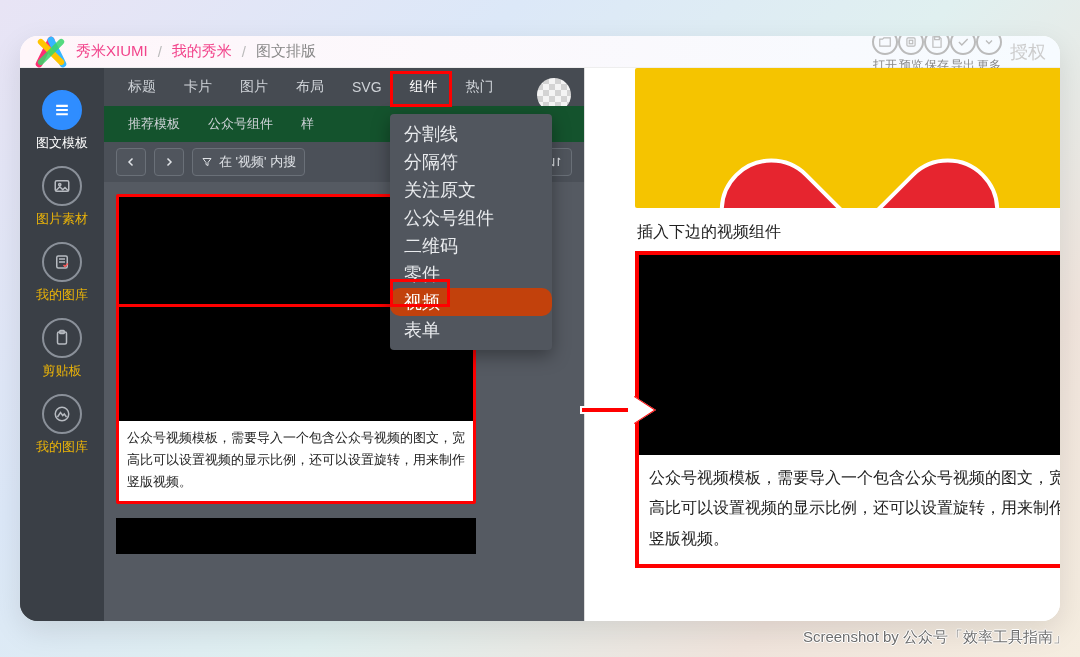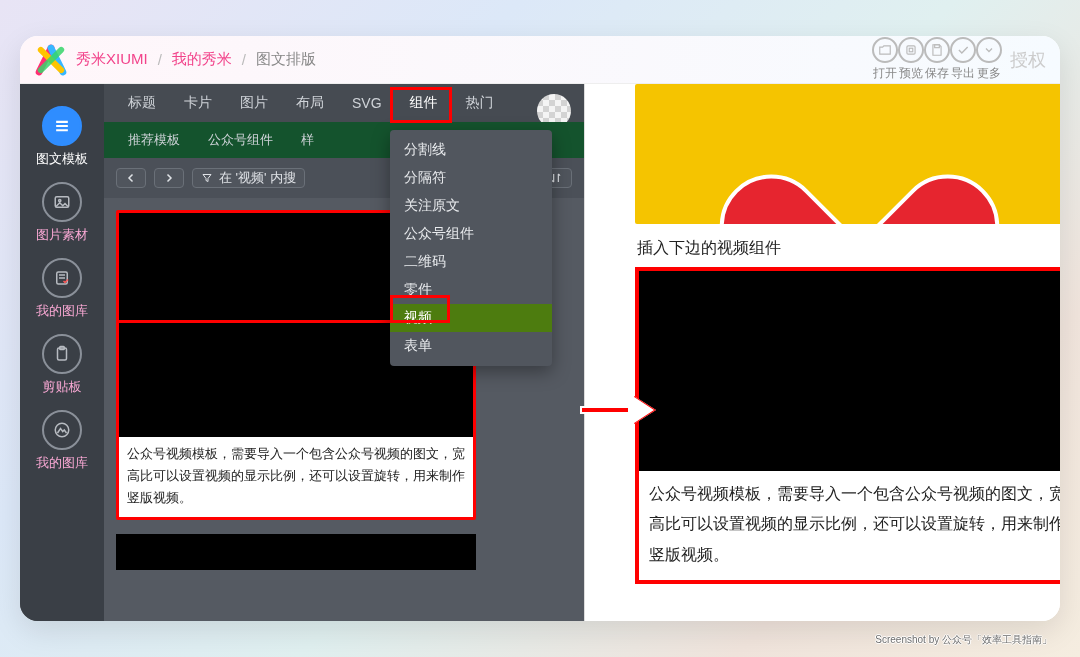--- a/index.html
+++ b/index.html
@@ -15,21 +15,21 @@
     height: 585px;
     background: #fff;
     border-radius: 18px;
     overflow: hidden;
     box-shadow: 0 10px 30px rgba(0,0,0,0.10);
     display: flex;
     flex-direction: column;
     position: relative;
   }
   .titlebar {
-    height: 48px;
+    height: 32px;
     display: flex;
     align-items: center;
     padding: 0 14px;
     gap: 8px;
     border-bottom: 1px solid #eee;
     background: linear-gradient(90deg,#fff6fa,#f6fbff);
   }
   .logo {
     width: 34px; height: 34px; position: relative; display:flex; align-items:center; justify-content:center;
   }
@@ -55,65 +55,65 @@
   }
   .side-rail {
     width: 84px;
     background: #3a3f46;
     display:flex;
     flex-direction:column;
     align-items:center;
     padding-top:22px;
     gap:14px;
   }
-  .rail-item { display:flex; flex-direction:column; align-items:center; gap:4px; color:#f9a8d4; font-size:13px; cursor:pointer; }
+  .rail-item { display:flex; flex-direction:column; align-items:center; gap:4px; color:#eab308; font-size:13px; cursor:pointer; }
   .rail-item.active .circ { background:#2f8dff; border-color:#2f8dff; color:#fff;}
   .rail-item.active { color:#fff; }
   .rail-circ { width:40px; height:40px; border:2px solid #8a9099; border-radius:50%; display:flex; align-items:center; justify-content:center; color:#b7bbc1; }
 
   .editor-main { flex:1; display:flex; flex-direction:column; min-width:0; }
   .tab-row1, .tab-row2 { display:flex; align-items:center; height:38px; font-size:14px; color:#cfd3d8; padding-left:10px; position:relative; }
   .tab-row1 .tab, .tab-row2 .tab { padding:0 14px; height:100%; display:flex; align-items:center; cursor:pointer; white-space:nowrap; }
   .tab-row2 { background:#14532d; height:36px; font-size:13px; }
   .search-icon-box { margin-left:auto; margin-right:44px; width:28px; height:28px; display:flex; align-items:center; justify-content:center; color:#cfd3d8;}
   .theme-chip { position:absolute; right:12px; top:10px; text-align:center; font-size:12px; color:#b9bdc3; }
   .theme-chip .sw {
     width:34px; height:34px; border-radius:50%; margin:0 auto 2px;
     background: repeating-conic-gradient(#d3d3d3 0 25%, #f4f4f4 0 50%);
     background-size: 12px 12px;
   }
 
   .toolbar-row {
     display:flex; align-items:center; gap:8px; height:40px; padding:0 12px; background:#4b5058; font-size:13px;
   }
-  .tbtn { height:20px; min-width:28px; padding:0 8px; border:1px solid #6a7078; border-radius:4px; display:flex; align-items:center; justify-content:center; color:#dfe2e6; background:#50555d; cursor:pointer; }
+  .tbtn { height:28px; min-width:28px; padding:0 8px; border:1px solid #6a7078; border-radius:4px; display:flex; align-items:center; justify-content:center; color:#dfe2e6; background:#50555d; cursor:pointer; }
   .tbtn.wide { flex:0 0 auto; }
   .search-pill { flex:0 0 176px; }
 
   .card-area { flex:1; background:#555a62; overflow:hidden; padding:12px 10px 0 12px; }
   .card { background:#000; width:360px; border:3px solid #ff0000; border-radius:2px; }
   .card .black { height:114px; background:#000; }
   .card .black.top { height:110px; border-bottom:3px solid #ff0000; }
   .card .desc { background:#fff; color:#222; font-size:13px; line-height:1.7; padding:6px 8px 8px 8px; }
   .card2 { margin-top:14px; height:36px; background:#000; width:360px; border:2px solid #fff0; }
 
   
   .dropdown {
     position:absolute;
     left: 370px; top: 46px;
     width: 162px;
     background:#51565e;
     border-radius:4px;
     box-shadow:0 6px 18px rgba(0,0,0,0.35);
     padding:6px 0;
     z-index:20;
-    color:#e9ebee; font-size:14px;
+    color:#e9ebee; font-size:18px;
   }
   .dropdown .item { height:28px; display:flex; align-items:center; padding:0 14px; cursor:pointer; }
-  .dropdown .item.hover { background:#4d7c0f; color:#fff; }
+  .dropdown .item.hover { background:#c2410c; color:#fff;border-radius:10px; }
   .dd-highlight-tab {
     position:absolute; left:370px; top:3px; width:62px; height:36px; border:3px solid #ff0000; z-index:21; pointer-events:none;
   }
   .dd-highlight-item {
     position:absolute; left:370px; top:211px; width:60px; height:28px; border:3px solid #ff0000; z-index:22; pointer-events:none;
   }
 
   
   .preview {
     flex:1; background:#fff; padding:0 10px 10px 10px; overflow:hidden; position:relative;margin-left:40px;
@@ -145,21 +145,21 @@
     position:absolute; right:-20px; top:-10px; width:0; height:0;
     border-top:14px solid transparent; border-bottom:14px solid transparent; border-left:22px solid #ff0000;
     filter: drop-shadow(0 0 0 #fff);
   }
   .arrow-head::after{
     content:""; position:absolute; right:2px; top:-17px; width:0;height:0;
     border-top:17px solid transparent; border-bottom:17px solid transparent; border-left:26px solid #fff; z-index:-1;
   }
 
   .watermark {
-    position:absolute; right:28px; bottom:10px; font-size:10px; color:#6d6d6d;
+    position:absolute; right:12px; bottom:10px; font-size:15px; color:#6d6d6d;
     text-shadow:0 1px 0 #fff, 0 -1px 0 #fff, 1px 0 0 #fff, -1px 0 0 #fff;
   }
 </style>
 </head>
 <body>
 
 <div class="window">
 
   <div class="titlebar">
     <div class="logo">

